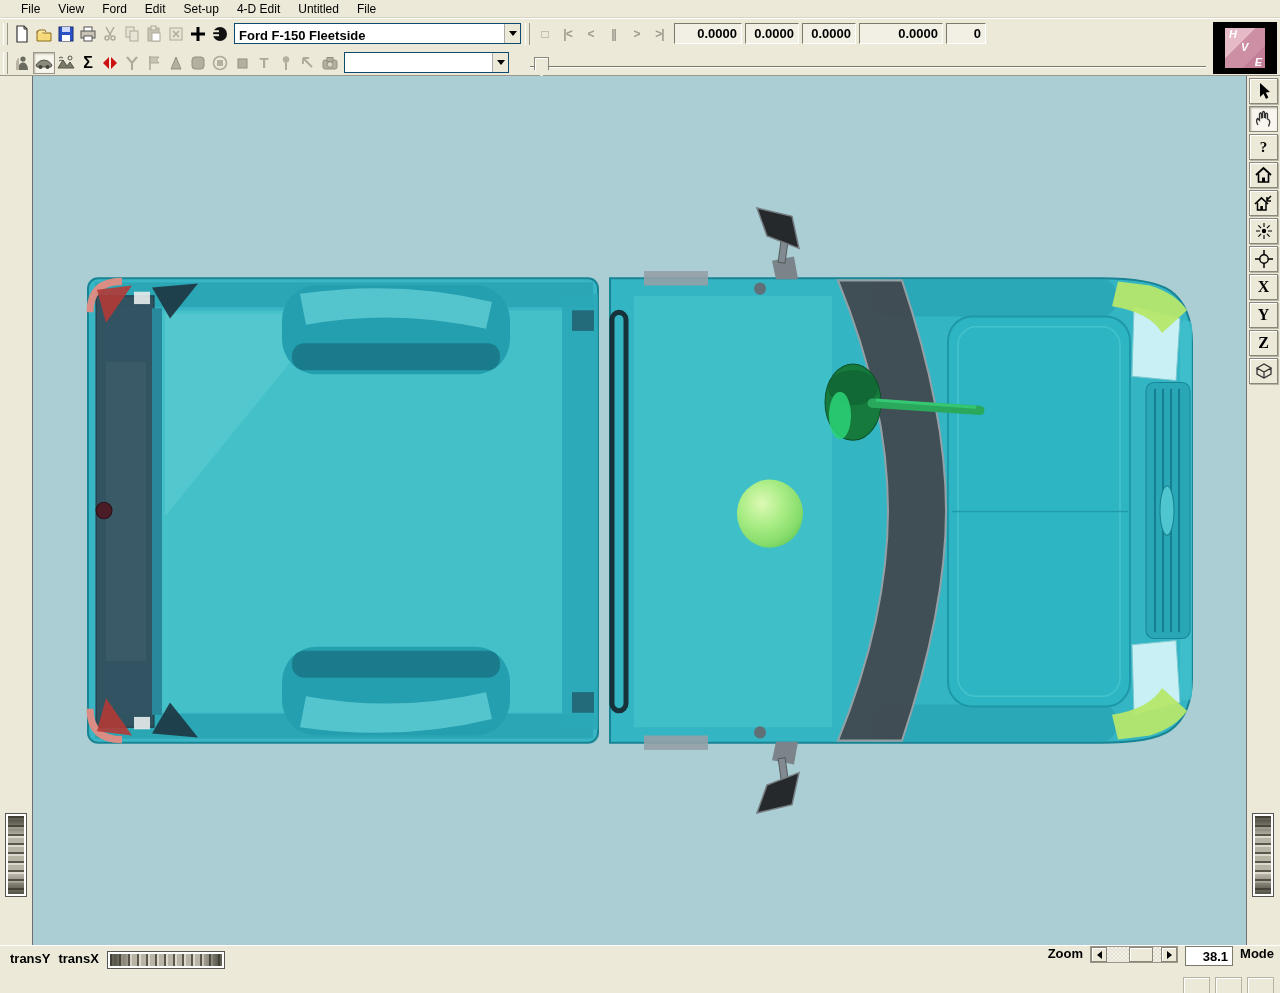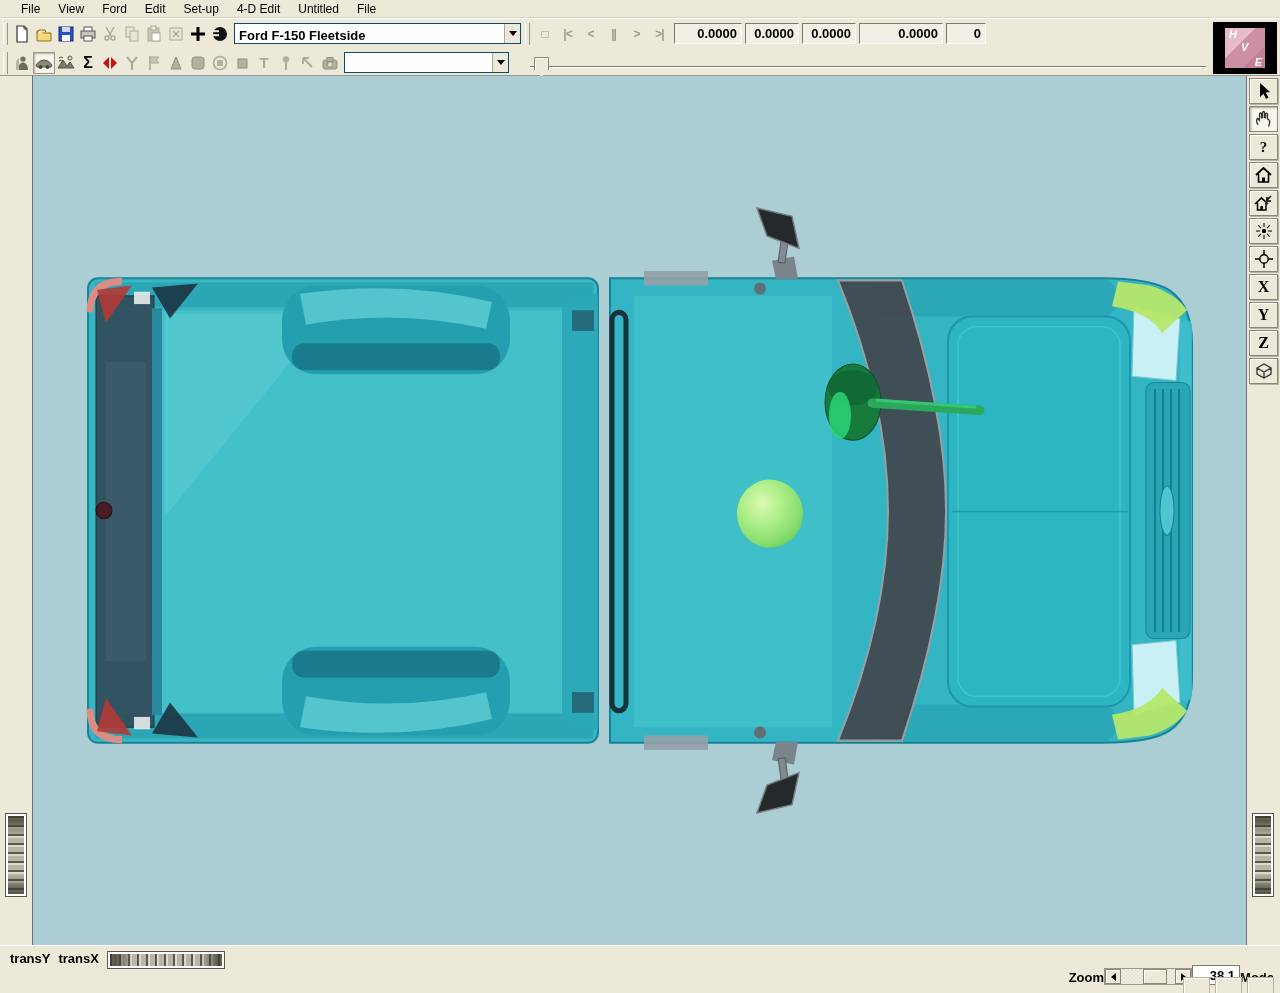--- a/index.html
+++ b/index.html
@@ -87,21 +87,21 @@
   .hwheel { width:118px; height:18px; background:#fff; border:1px solid #555; padding:2px; }
   .hwheel .wheel { width:100%; height:100%;
     background:repeating-linear-gradient(90deg,#5a584c 0 2px,#ddd9cc 2px 4px,#b8b4a6 4px 9px); position:relative; }
   .hwheel .wheel::after { content:""; position:absolute; inset:0;
     background:linear-gradient(90deg,#3a382e 0 5%,transparent 20% 80%,#3a382e 97%); opacity:.75; }
 
   
   .statusbar { height:48px; flex:0 0 48px; background:#ece9d8; border-top:1px solid #fff; position:relative; }
   .sb-left { position:absolute; left:10px; top:5px; display:flex; align-items:flex-start; gap:8px; }
   .sb-label { font-size:13px; font-weight:bold; }
-  .sb-right { position:absolute; right:6px; top:19px; display:flex; align-items:flex-end; }
+  .sb-right { position:absolute; right:6px; top:0; display:flex; align-items:flex-start; gap:7px; }
   .scrollbar { width:88px; height:17px; display:flex; border:1px solid #9a968a; background:
     repeating-conic-gradient(#e4e1d2 0 25%,#f4f2e8 0 50%) 0 0/4px 4px; }
   .sbarrow { width:16px; height:15px; background:#ece9d8; border:1px solid #8a867a;
     box-shadow:inset 1px 1px 0 #fff; display:flex; align-items:center; justify-content:center; }
   .tri-left { width:0;height:0;border-top:4px solid transparent;border-bottom:4px solid transparent;border-right:5px solid #000; }
   .tri-right { width:0;height:0;border-top:4px solid transparent;border-bottom:4px solid transparent;border-left:5px solid #000; }
   .sbtrack { flex:1; position:relative; }
   .sbthumb { position:absolute; left:22px; top:0; width:24px; height:15px; background:#ece9d8;
     border:1px solid #8a867a; box-shadow:inset 1px 1px 0 #fff; }
   .zoomfield { width:48px; height:20px; background:#fff; border:1px solid #7a7a6a;

